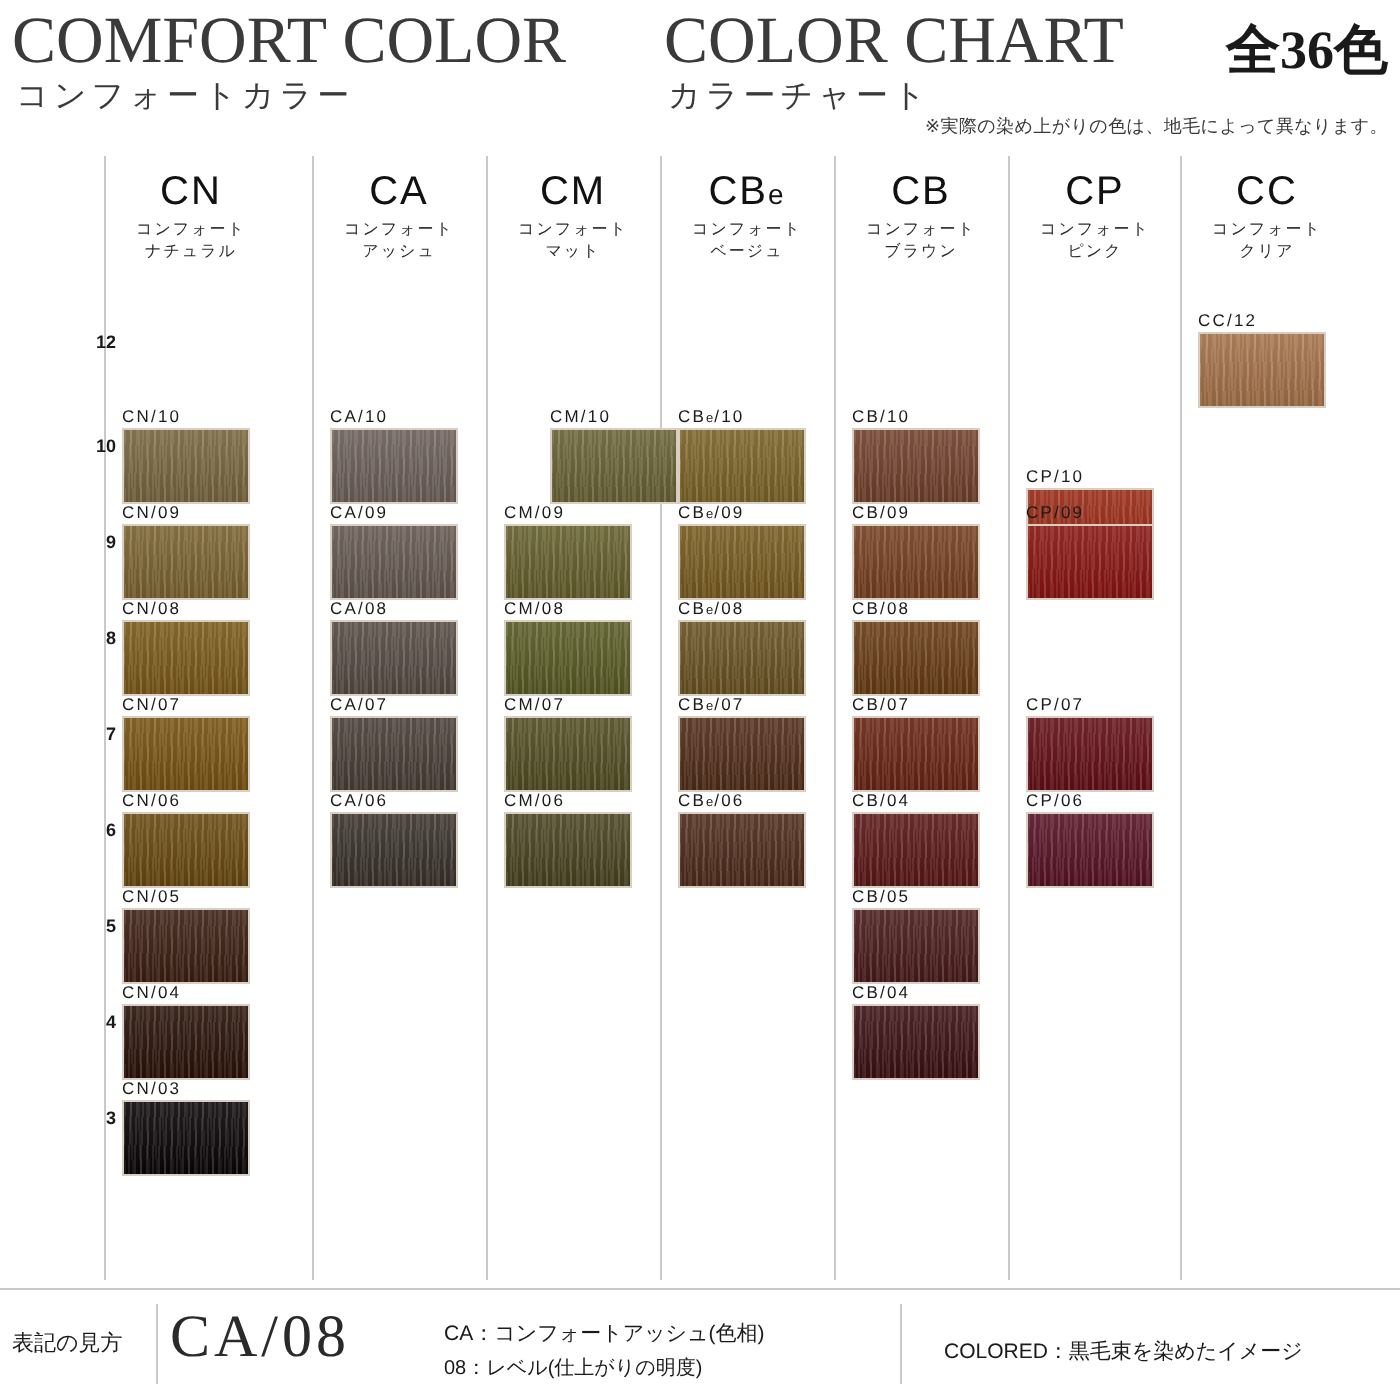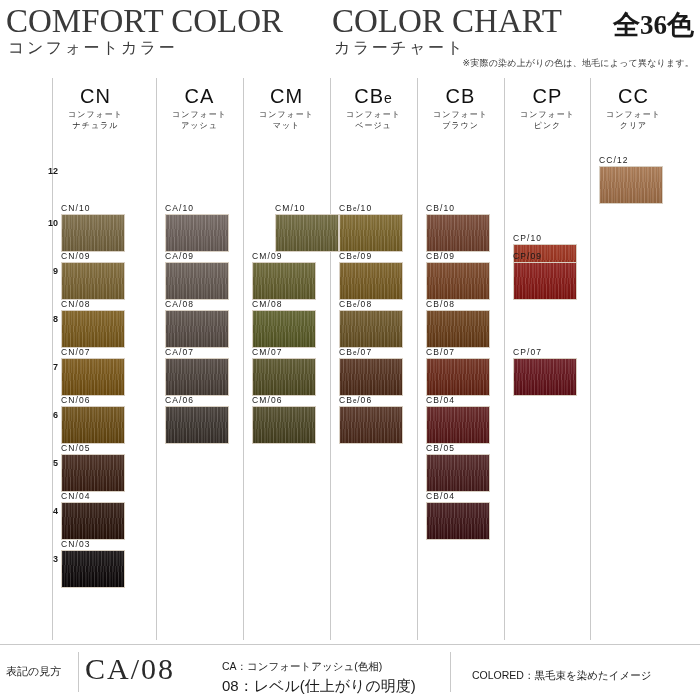--- a/index.html
+++ b/index.html
@@ -91,21 +91,21 @@
   .foot-sep{position:absolute;top:8px;width:1px;height:40px;background:#c9c9c9;}
   .foot-howto{
     position:absolute;left:6px;top:20px;font-size:11px;color:#1a1a1a;white-space:nowrap;
   }
   .foot-example{
     position:absolute;left:85px;top:8px;
     font-family:"Liberation Serif","DejaVu Serif",serif;
     font-size:30px;letter-spacing:2px;color:#2a2a2a;white-space:nowrap;
   }
   .foot-note1{position:absolute;left:222px;top:16px;font-size:10.5px;color:#1a1a1a;white-space:nowrap;}
-  .foot-note2{position:absolute;left:222px;top:33px;font-size:15px;color:#1a1a1a;white-space:nowrap;}
+  .foot-note2{position:absolute;left:222px;top:33px;font-size:10px;color:#1a1a1a;white-space:nowrap;}
   .foot-colored{position:absolute;left:472px;top:25px;font-size:10.5px;color:#1a1a1a;white-space:nowrap;}
 </style>
 </head>
 <body>
 
 <div id="chart-root">
 
   <div class="header">
     <div class="title-en-1">COMFORT COLOR</div>
     <div class="title-jp-1">コンフォートカラー</div>
@@ -365,20 +365,26 @@
         <div class="swatch" style="background: rgb(140, 20, 16);">
           <div class="sheen"></div>
         </div>
       </div>
       <div class="cell" style="left: 504px; top: 270px;">
         <div class="cell-label">CP/07</div>
         <div class="swatch" style="background: rgb(102, 14, 22);">
           <div class="sheen"></div>
         </div>
       </div>
+      <div class="cell" style="left: 504px; top: 318px;">
+        <div class="cell-label">CP/06</div>
+        <div class="swatch" style="background: rgb(90, 18, 38);">
+          <div class="sheen"></div>
+        </div>
+      </div>
       <div class="col" style="left: 590px;">
         <div class="col-code"><span>CC</span></div>
         <div class="col-name">
           <div>コンフォート</div>
           <div>クリア</div>
         </div>
       </div>
       <div class="cell" style="left: 590px; top: 78px;">
         <div class="cell-label">CC/12</div>
         <div class="swatch" style="background: rgb(169, 116, 74);">

